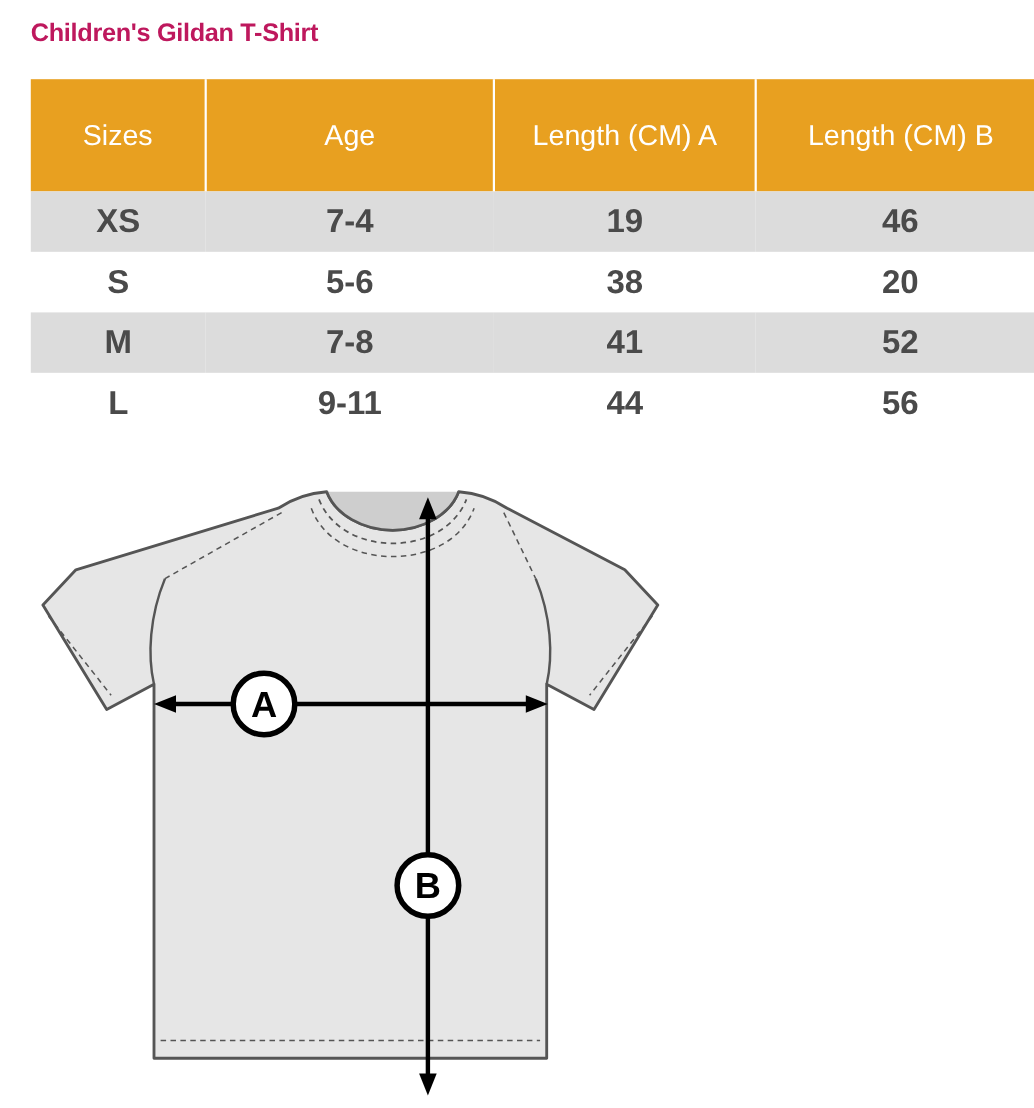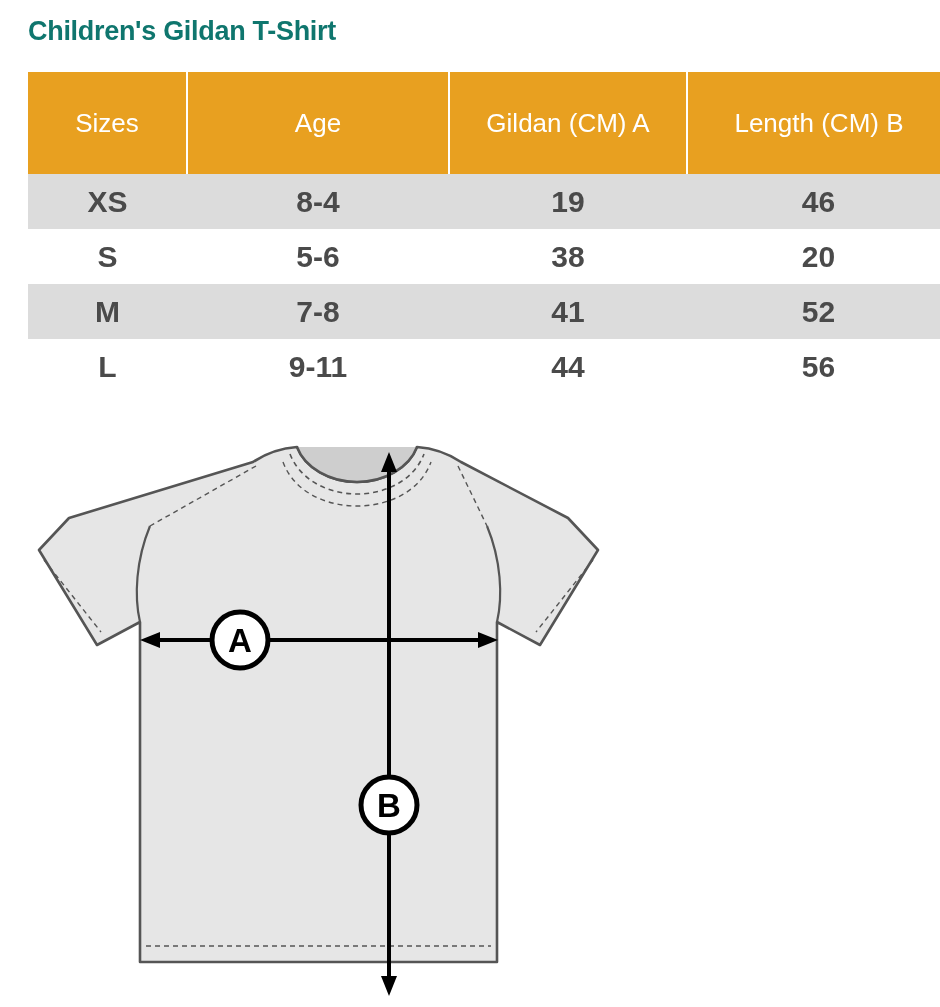--- a/index.html
+++ b/index.html
@@ -12,23 +12,23 @@
     height: 1007px;
     font-family: "Liberation Sans", sans-serif;
     color: #3a3a3a;
     position: relative;
     overflow: hidden;
   }
   #page-title {
     position: absolute;
     left: 28px;
     top: 16px;
-    font-size: 27px;
+    font-size: 23px;
     font-weight: 700;
-    color: #0f766e;
+    color: #be185d;
     letter-spacing: -0.3px;
   }
   #size-table {
     position: absolute;
     left: 28px;
     top: 72px;
     width: 884px;
     border-collapse: collapse;
     table-layout: fixed;
   }
@@ -74,28 +74,28 @@
 </head>
 <body>
 
 <div id="page-title">Children's Gildan T-Shirt</div>
 
 <table id="size-table">
   <thead>
     <tr>
       <th class="col-sizes">Sizes</th>
       <th class="col-age">Age</th>
-      <th class="col-width">Gildan (CM) A</th>
+      <th class="col-width">Length (CM) A</th>
       <th class="col-len">Length  (CM) B</th>
     </tr>
   </thead>
   <tbody>
     <tr class="shade">
       <td>XS</td>
-      <td>8-4</td>
+      <td>7-4</td>
       <td>19</td>
       <td>46</td>
     </tr>
     <tr class="plain">
       <td>S</td>
       <td>5-6</td>
       <td>38</td>
       <td>20</td>
     </tr>
     <tr class="shade">

